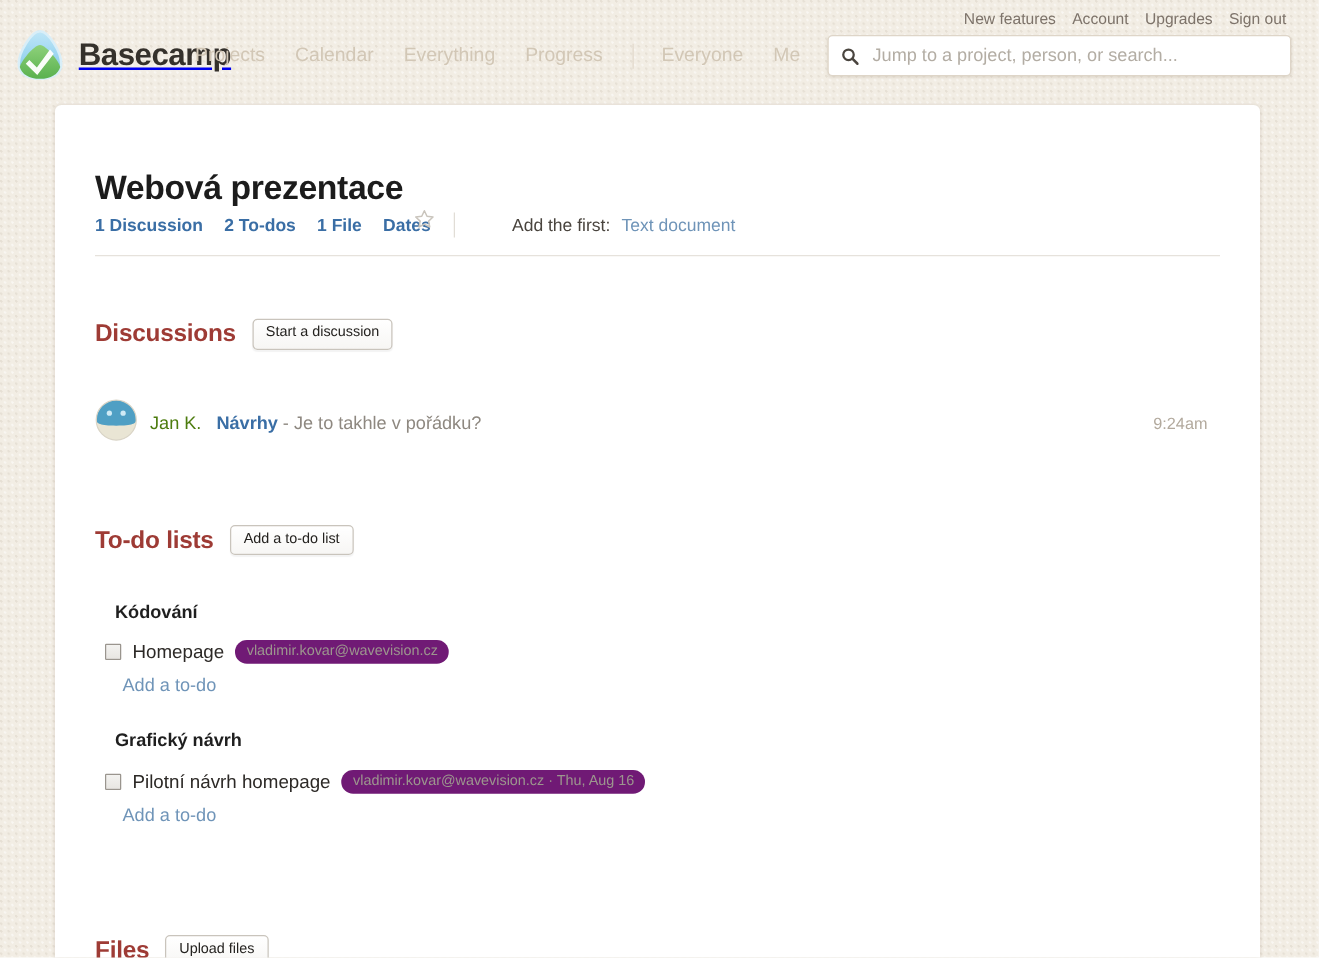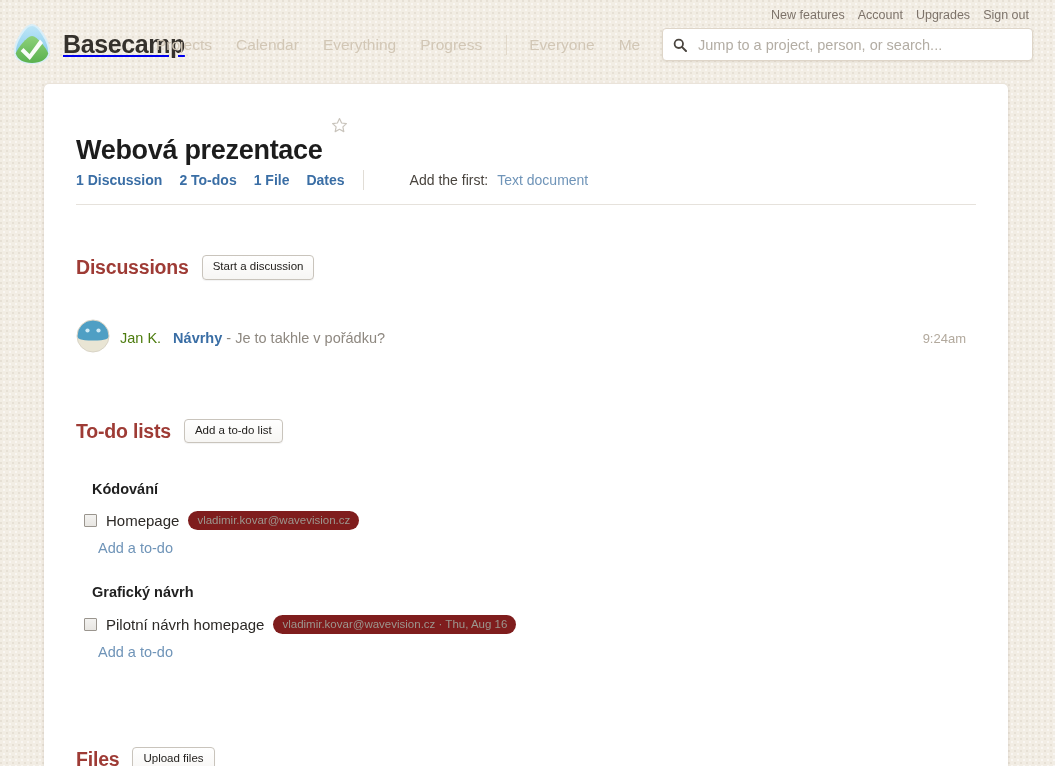--- a/index.html
+++ b/index.html
@@ -108,21 +108,21 @@
     padding: 0 32px;
     overflow: hidden;
   }
 
   
   #proj-header {
     position: relative;
     padding-top: 33px;
     height: 86px;
   }
-  #proj-title-row { display: flex; align-items: flex-start; }
+  #proj-title-row { display: flex; align-items: flex-end; }
   #proj-title {
     font-size: 27px;
     font-weight: bold;
     color: #1c1c1c;
     letter-spacing: -0.3px;
   }
   #star-icon { margin-left: 8px; display: flex; align-items: center; }
   #header-actions {
     position: absolute;
     right: 0; top: 36px;
@@ -234,21 +234,21 @@
     border: 1px solid #9a958e;
     background: linear-gradient(#f3f2f0, #e8e6e2);
     border-radius: 1px;
     flex: 0 0 13px;
     cursor: pointer;
   }
   .todo-text { font-size: 15px; color: #2c2926; }
   .todo-meta {
     font-size: 11.5px;
     color: #9c968e;
-    background: #7f1d1d;
+    background: #701a75;
     border-radius: 10px;
     padding: 3px 9px 4px;
     white-space: nowrap;
     text-align: center;
   }
   .add-todo {
     display: block;
     margin-top: 10px;
     margin-left: 22px;
     font-size: 14.5px;

